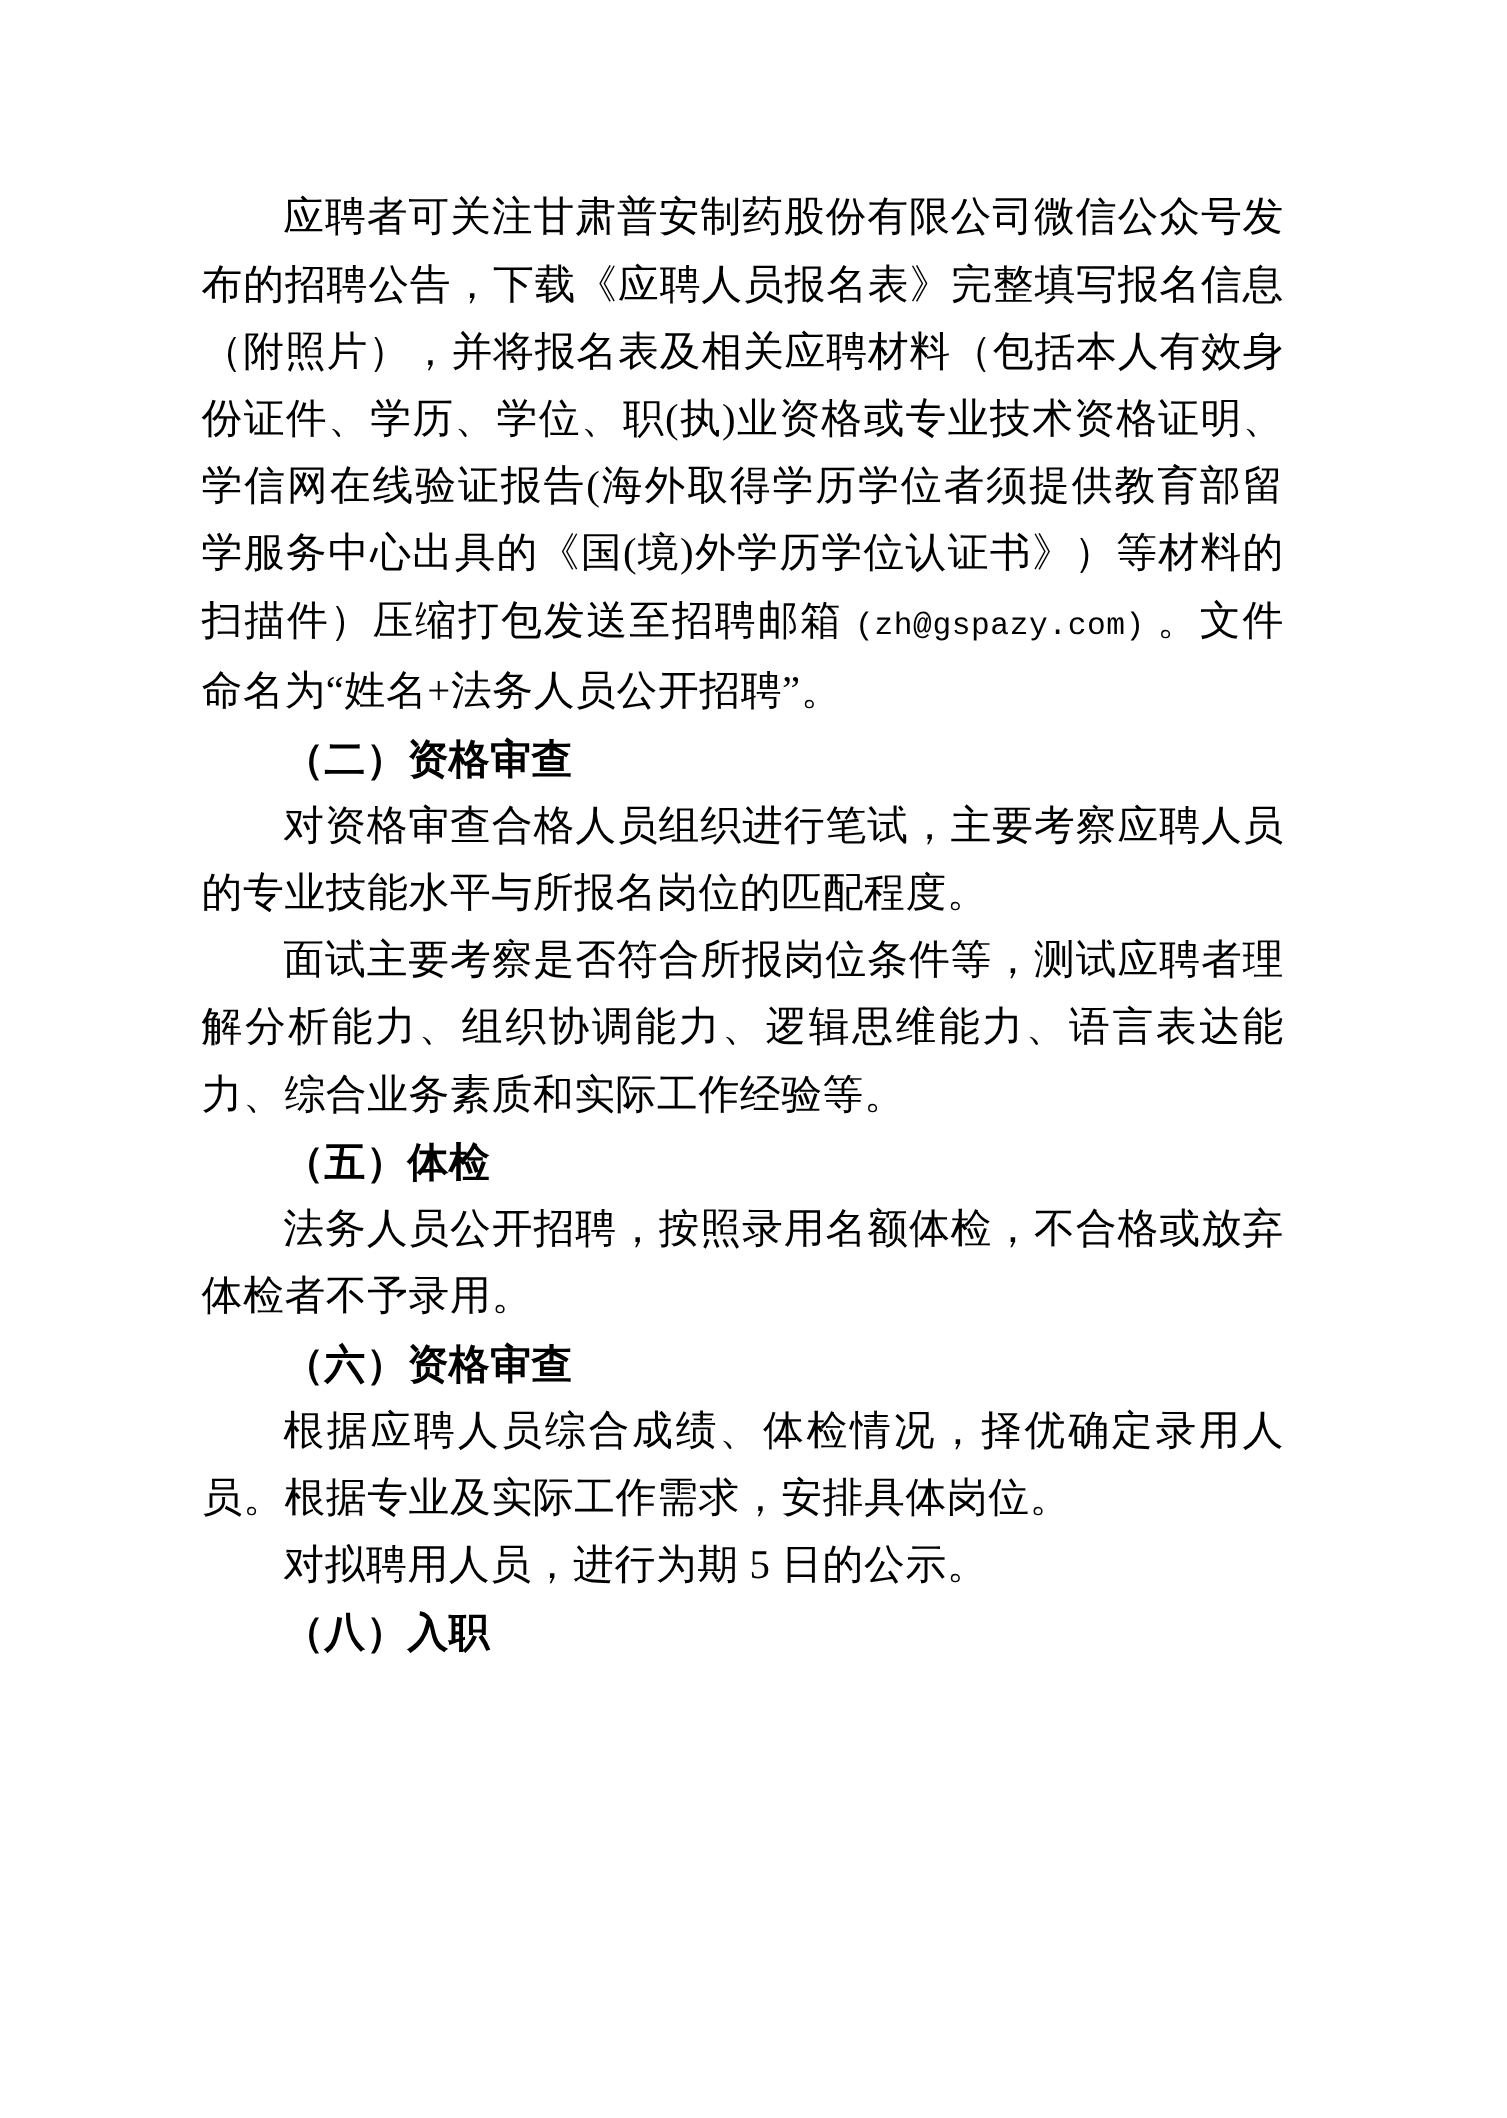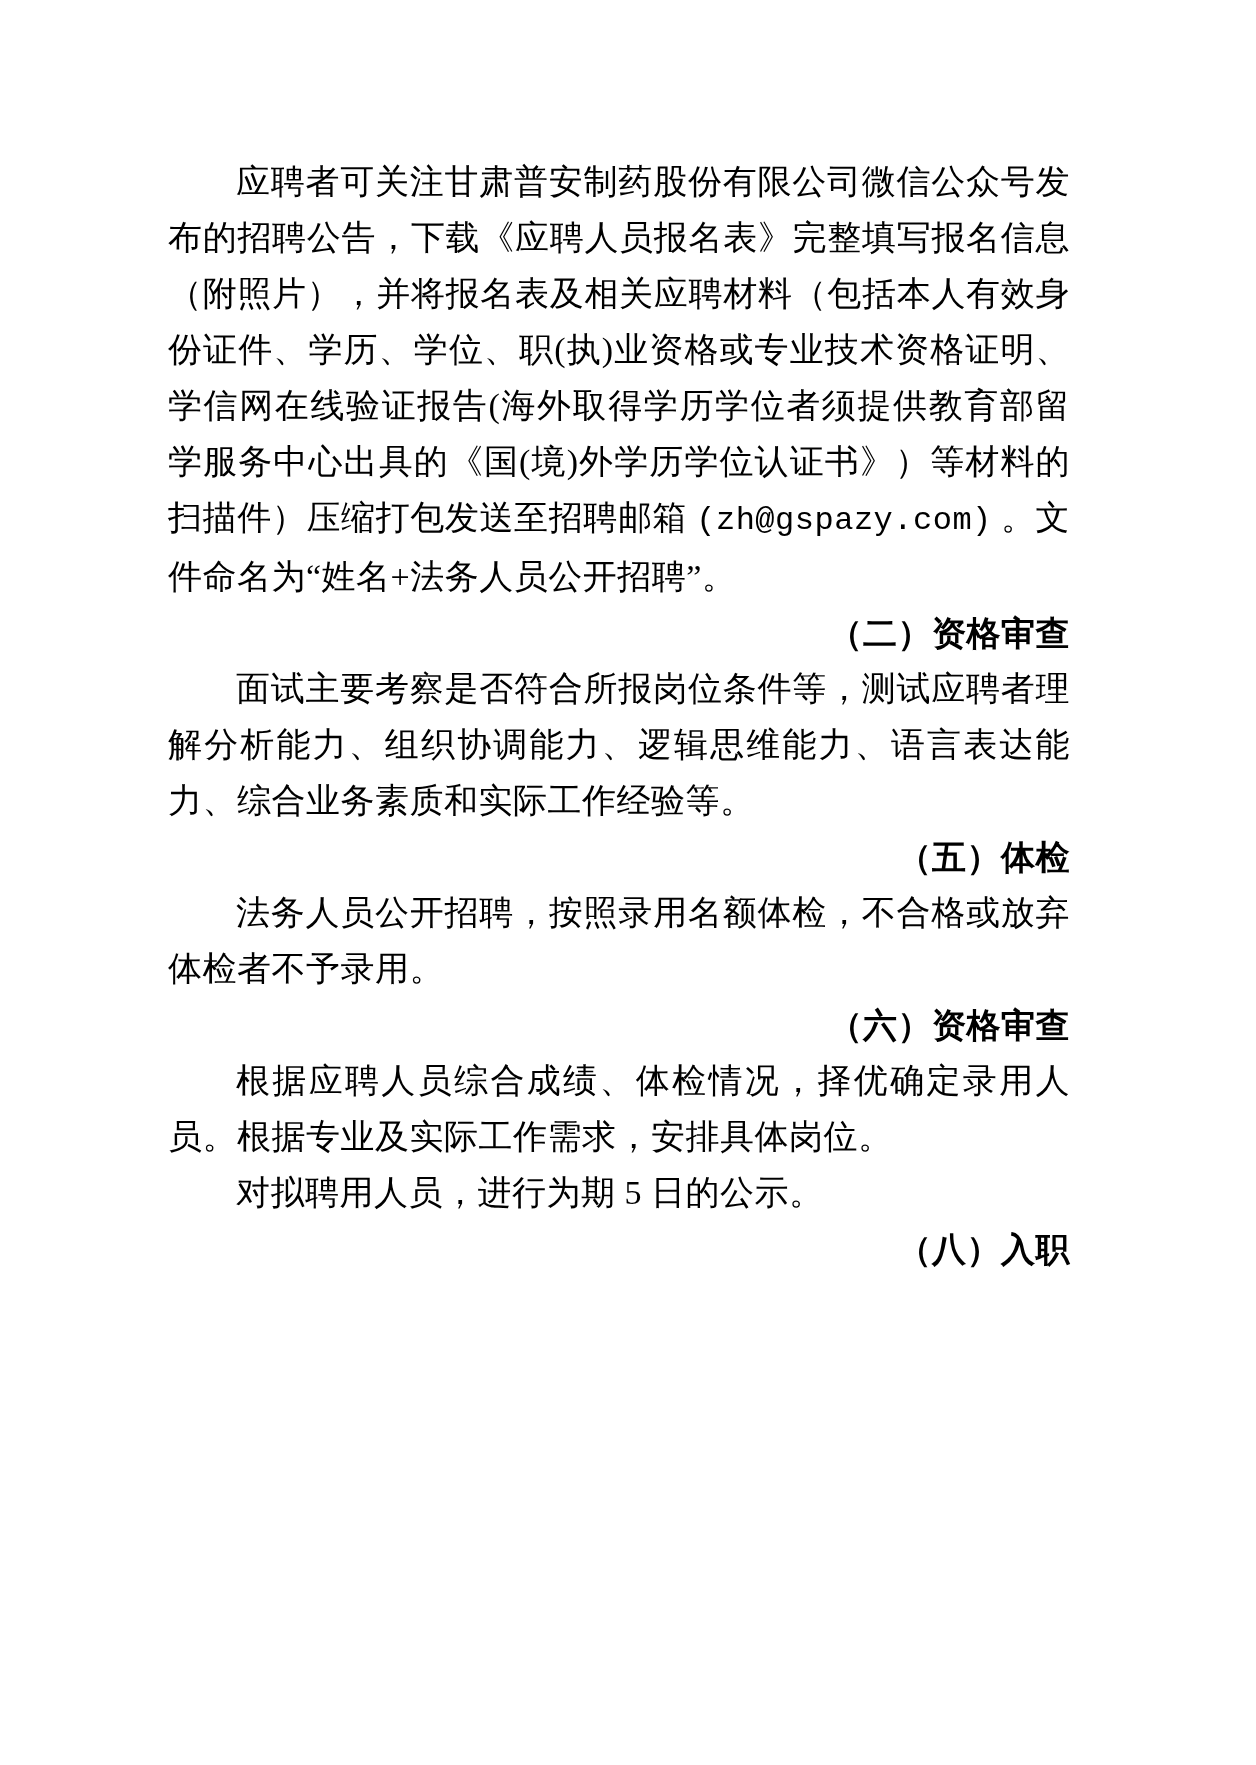--- a/index.html
+++ b/index.html
@@ -27,35 +27,36 @@
     font-size: 34px;
     line-height: 56px;
     letter-spacing: 0.5px;
     text-align: justify;
     text-justify: inter-ideograph;
     text-indent: 2em;
     word-break: break-all;
   }
   .doc p.heading {
     font-weight: bold;
-    text-align: right;
+    text-align: left;
     font-family: "Liberation Sans", "DejaVu Sans", sans-serif;
   }
   .mono {
     font-family: "Liberation Mono", "DejaVu Sans Mono", monospace;
-    font-size: 32px;
+    font-size: 26px;
   }
 </style>
 </head>
 <body>
 
 <div class="page">
   <div class="doc" id="doc">
       <p class="body"><span>应聘者可关注甘肃普安制药股份有限公司微信公众号发布的招聘公告，下载《应聘人员报名表》完整填写报名信息（附照片），并将报名表及相关应聘材料（包括本人有效身份证件、学历、学位、职(执)业资格或专业技术资格证明、学信网在线验证报告(海外取得学历学位者须提供教育部留学服务中心出具的《国(境)外学历学位认证书》）等材料的扫描件）压缩打包发送至招聘邮箱 </span><span class="mono">(zh@gspazy.com)</span><span> 。文件命名为“姓名+法务人员公开招聘”。</span></p>
       <p class="heading"><span>（二）资格审查</span></p>
+      <p class="body"><span>对资格审查合格人员组织进行笔试，主要考察应聘人员的专业技能水平与所报名岗位的匹配程度。</span></p>
       <p class="body"><span>面试主要考察是否符合所报岗位条件等，测试应聘者理解分析能力、组织协调能力、逻辑思维能力、语言表达能力、综合业务素质和实际工作经验等。</span></p>
       <p class="heading"><span>（五）体检</span></p>
       <p class="body"><span>法务人员公开招聘，按照录用名额体检，不合格或放弃体检者不予录用。</span></p>
       <p class="heading"><span>（六）资格审查</span></p>
       <p class="body"><span>根据应聘人员综合成绩、体检情况，择优确定录用人员。根据专业及实际工作需求，安排具体岗位。</span></p>
       <p class="body"><span>对拟聘用人员，进行为期 5 日的公示。</span></p>
       <p class="heading"><span>（八）入职</span></p>
     </div>
 </div>
 

